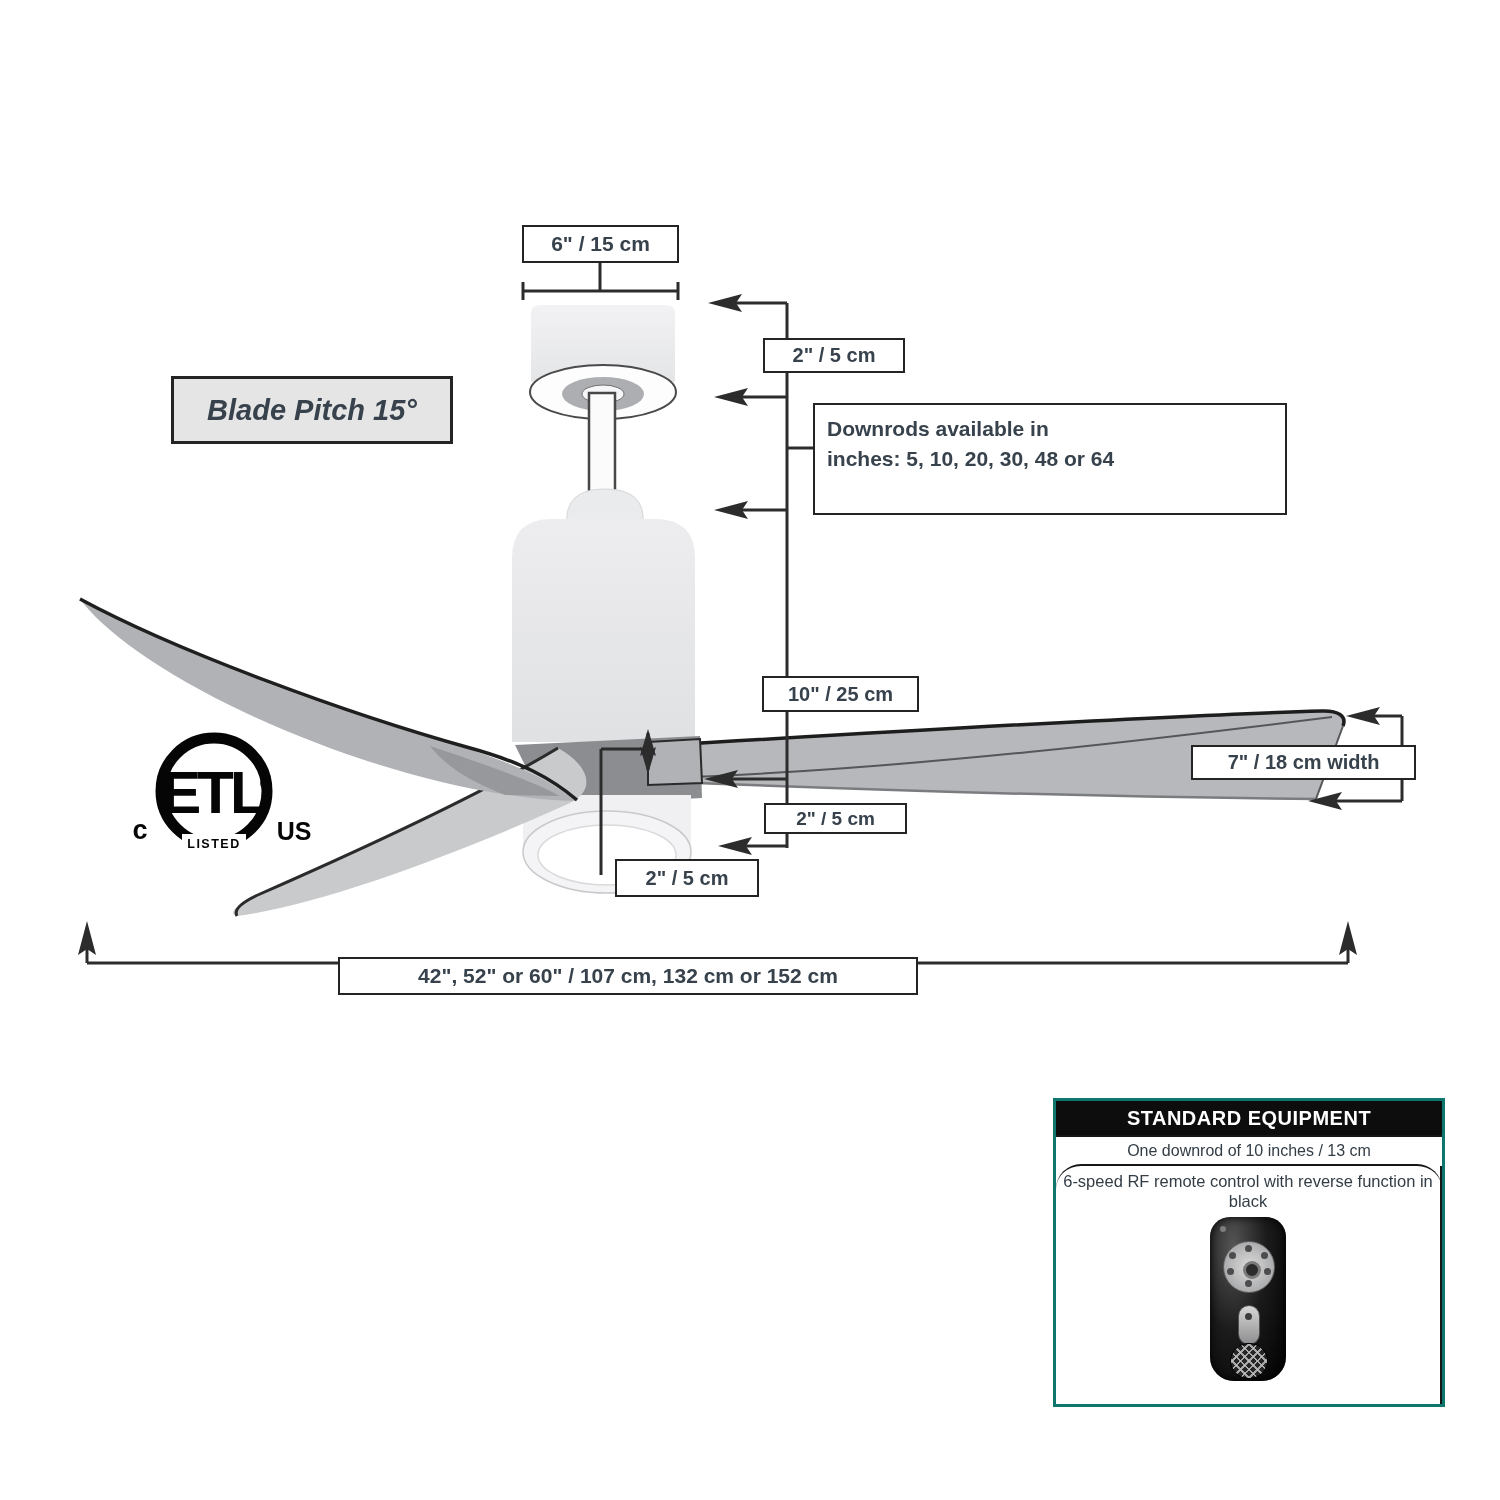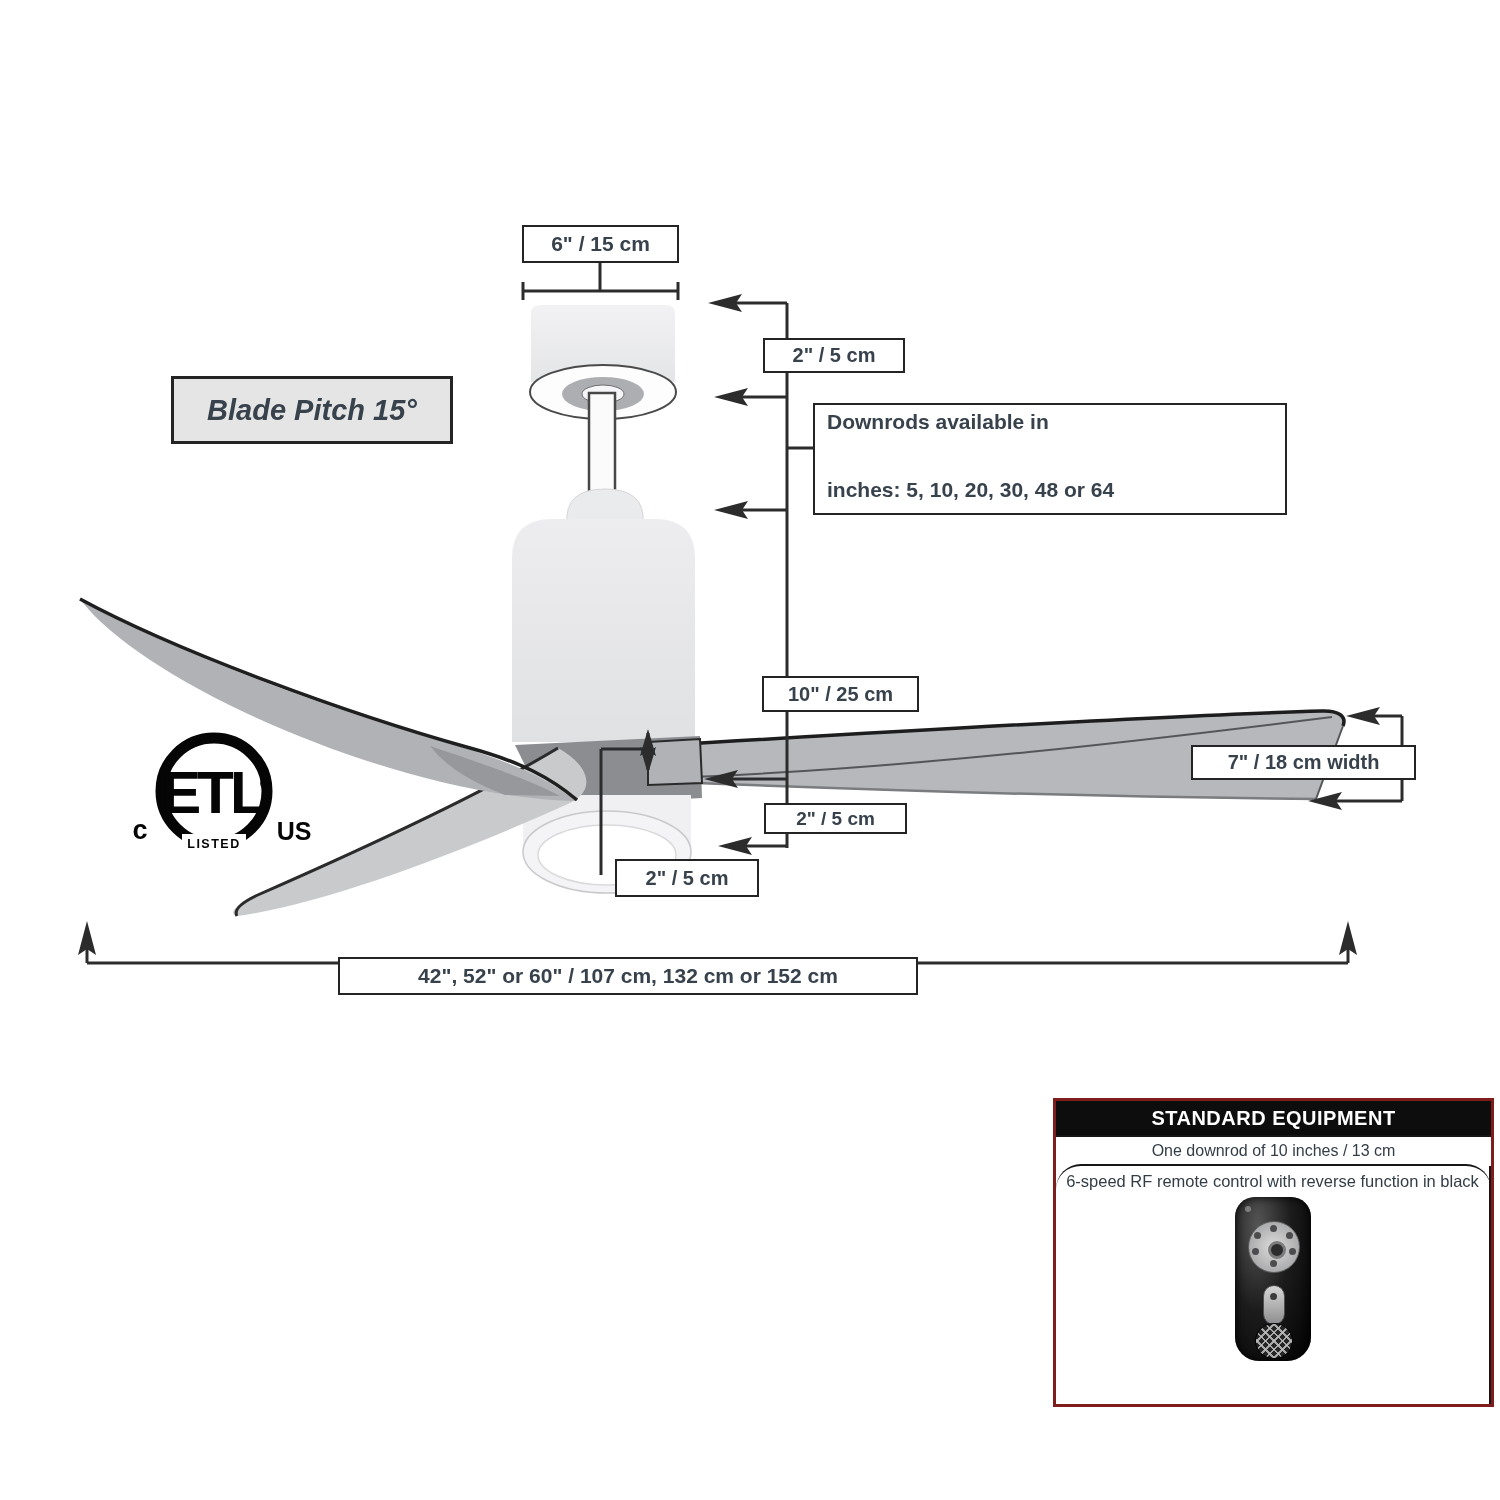--- a/index.html
+++ b/index.html
@@ -6,25 +6,25 @@
   .canvas{position:relative;width:1500px;height:1500px;background:#fff;overflow:hidden;
           font-family:"Liberation Sans",sans-serif;color:#37424c;}
   svg.draw{position:absolute;left:0;top:0;}
 
   
   .dim-box{position:absolute;background:#fff;border:2px solid #242424;
            display:flex;align-items:center;justify-content:center;
            font-size:21px;font-weight:600;color:#37424c;white-space:nowrap;box-sizing:border-box;}
   .dim-box.gray{background:#e5e5e5;border-width:3px;font-size:29px;font-weight:700;font-style:italic;}
   .dim-box.note{align-items:flex-start;justify-content:flex-start;flex-direction:column;
-                padding:2px 12px;font-size:21px;line-height:30px;white-space:nowrap;gap:38px;}
-
-  
-  .equip{position:absolute;left:1053px;top:1098px;width:441px;background:#fff;
-         border:3px solid #7f1d1d;box-sizing:border-box;}
+                padding:9px 12px;font-size:21px;line-height:30px;white-space:nowrap;}
+
+  
+  .equip{position:absolute;left:1053px;top:1098px;width:392px;background:#fff;
+         border:3px solid #0f766e;box-sizing:border-box;}
   .equip .hdr{background:#0d0d0d;color:#fff;font-weight:700;font-size:20px;letter-spacing:.5px;
               text-align:center;padding:6px 0 5px 0;}
   .equip .row{border-top:2px solid #161616;font-size:16px;color:#333d46;text-align:center;
               padding:5px 2px 4px 2px;}
   .equip .split{display:flex;border-top:2px solid #161616;height:238px;border-radius:25px;}
   .equip .cell{flex:1;box-sizing:border-box;padding:5px 6px 0 6px;text-align:center;
                font-size:16.5px;line-height:1.22;color:#333d46;}
   .equip .cell.left{border-right:2px solid #161616;}
 
   

